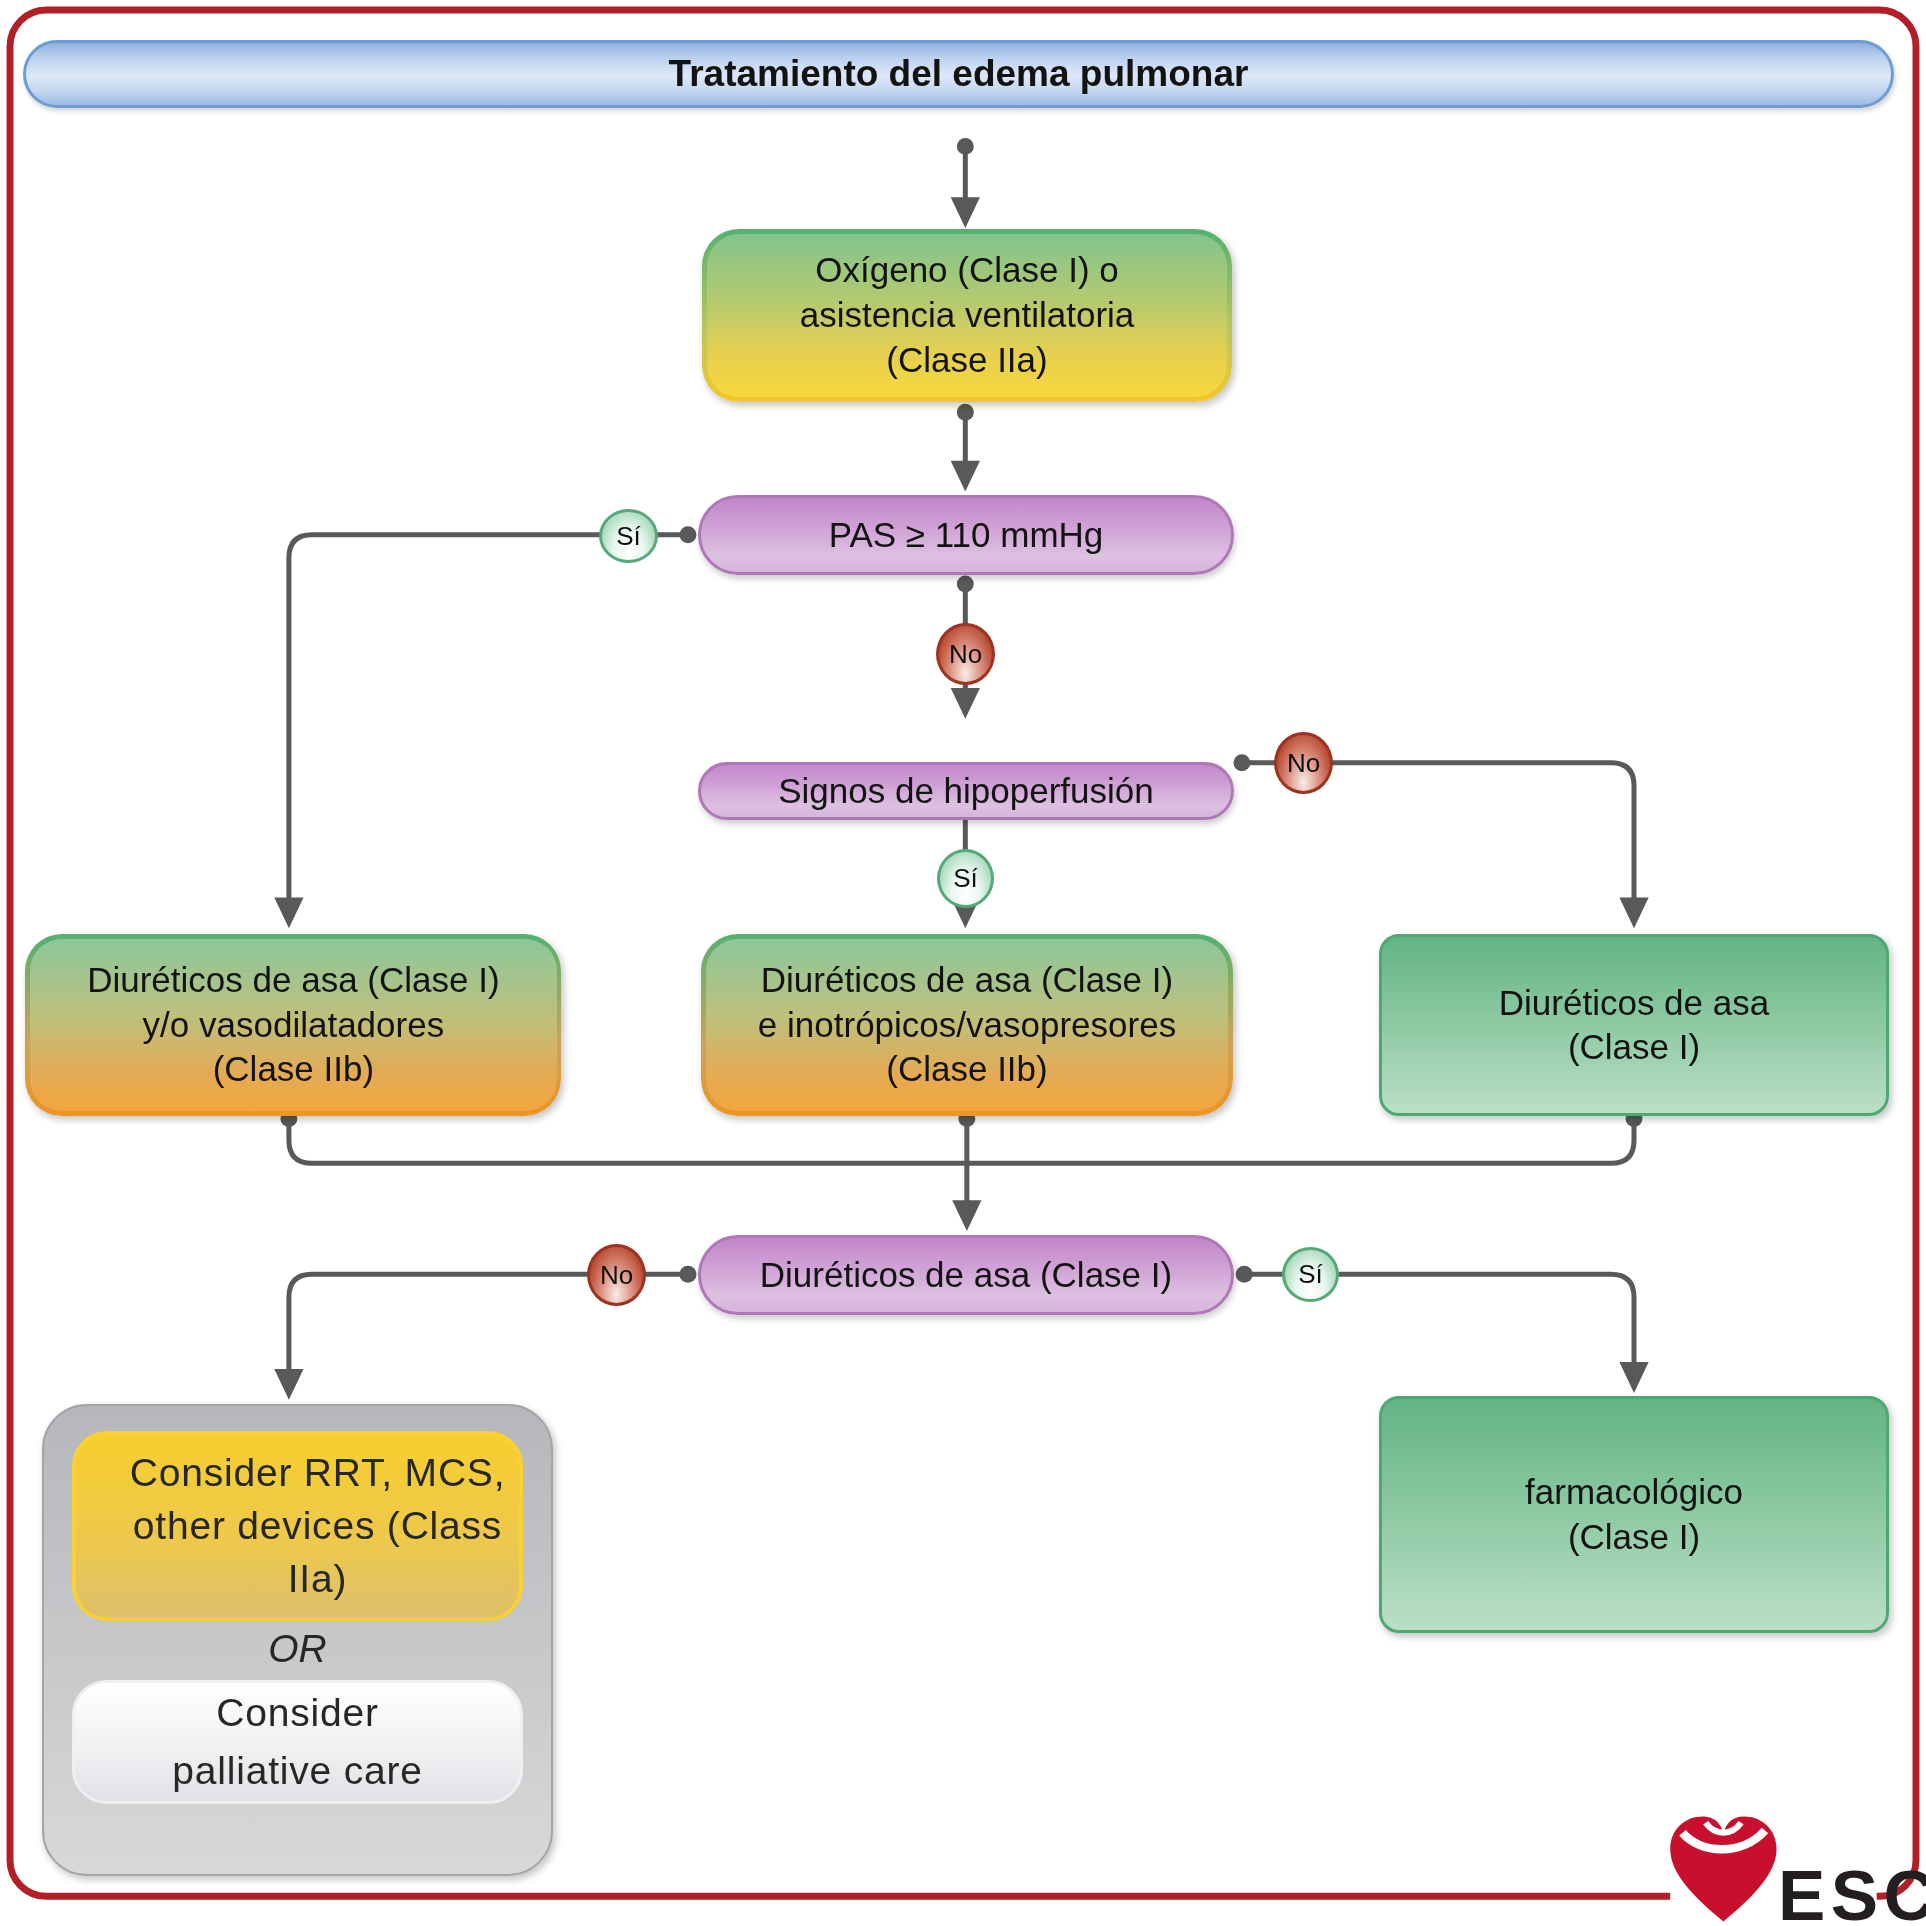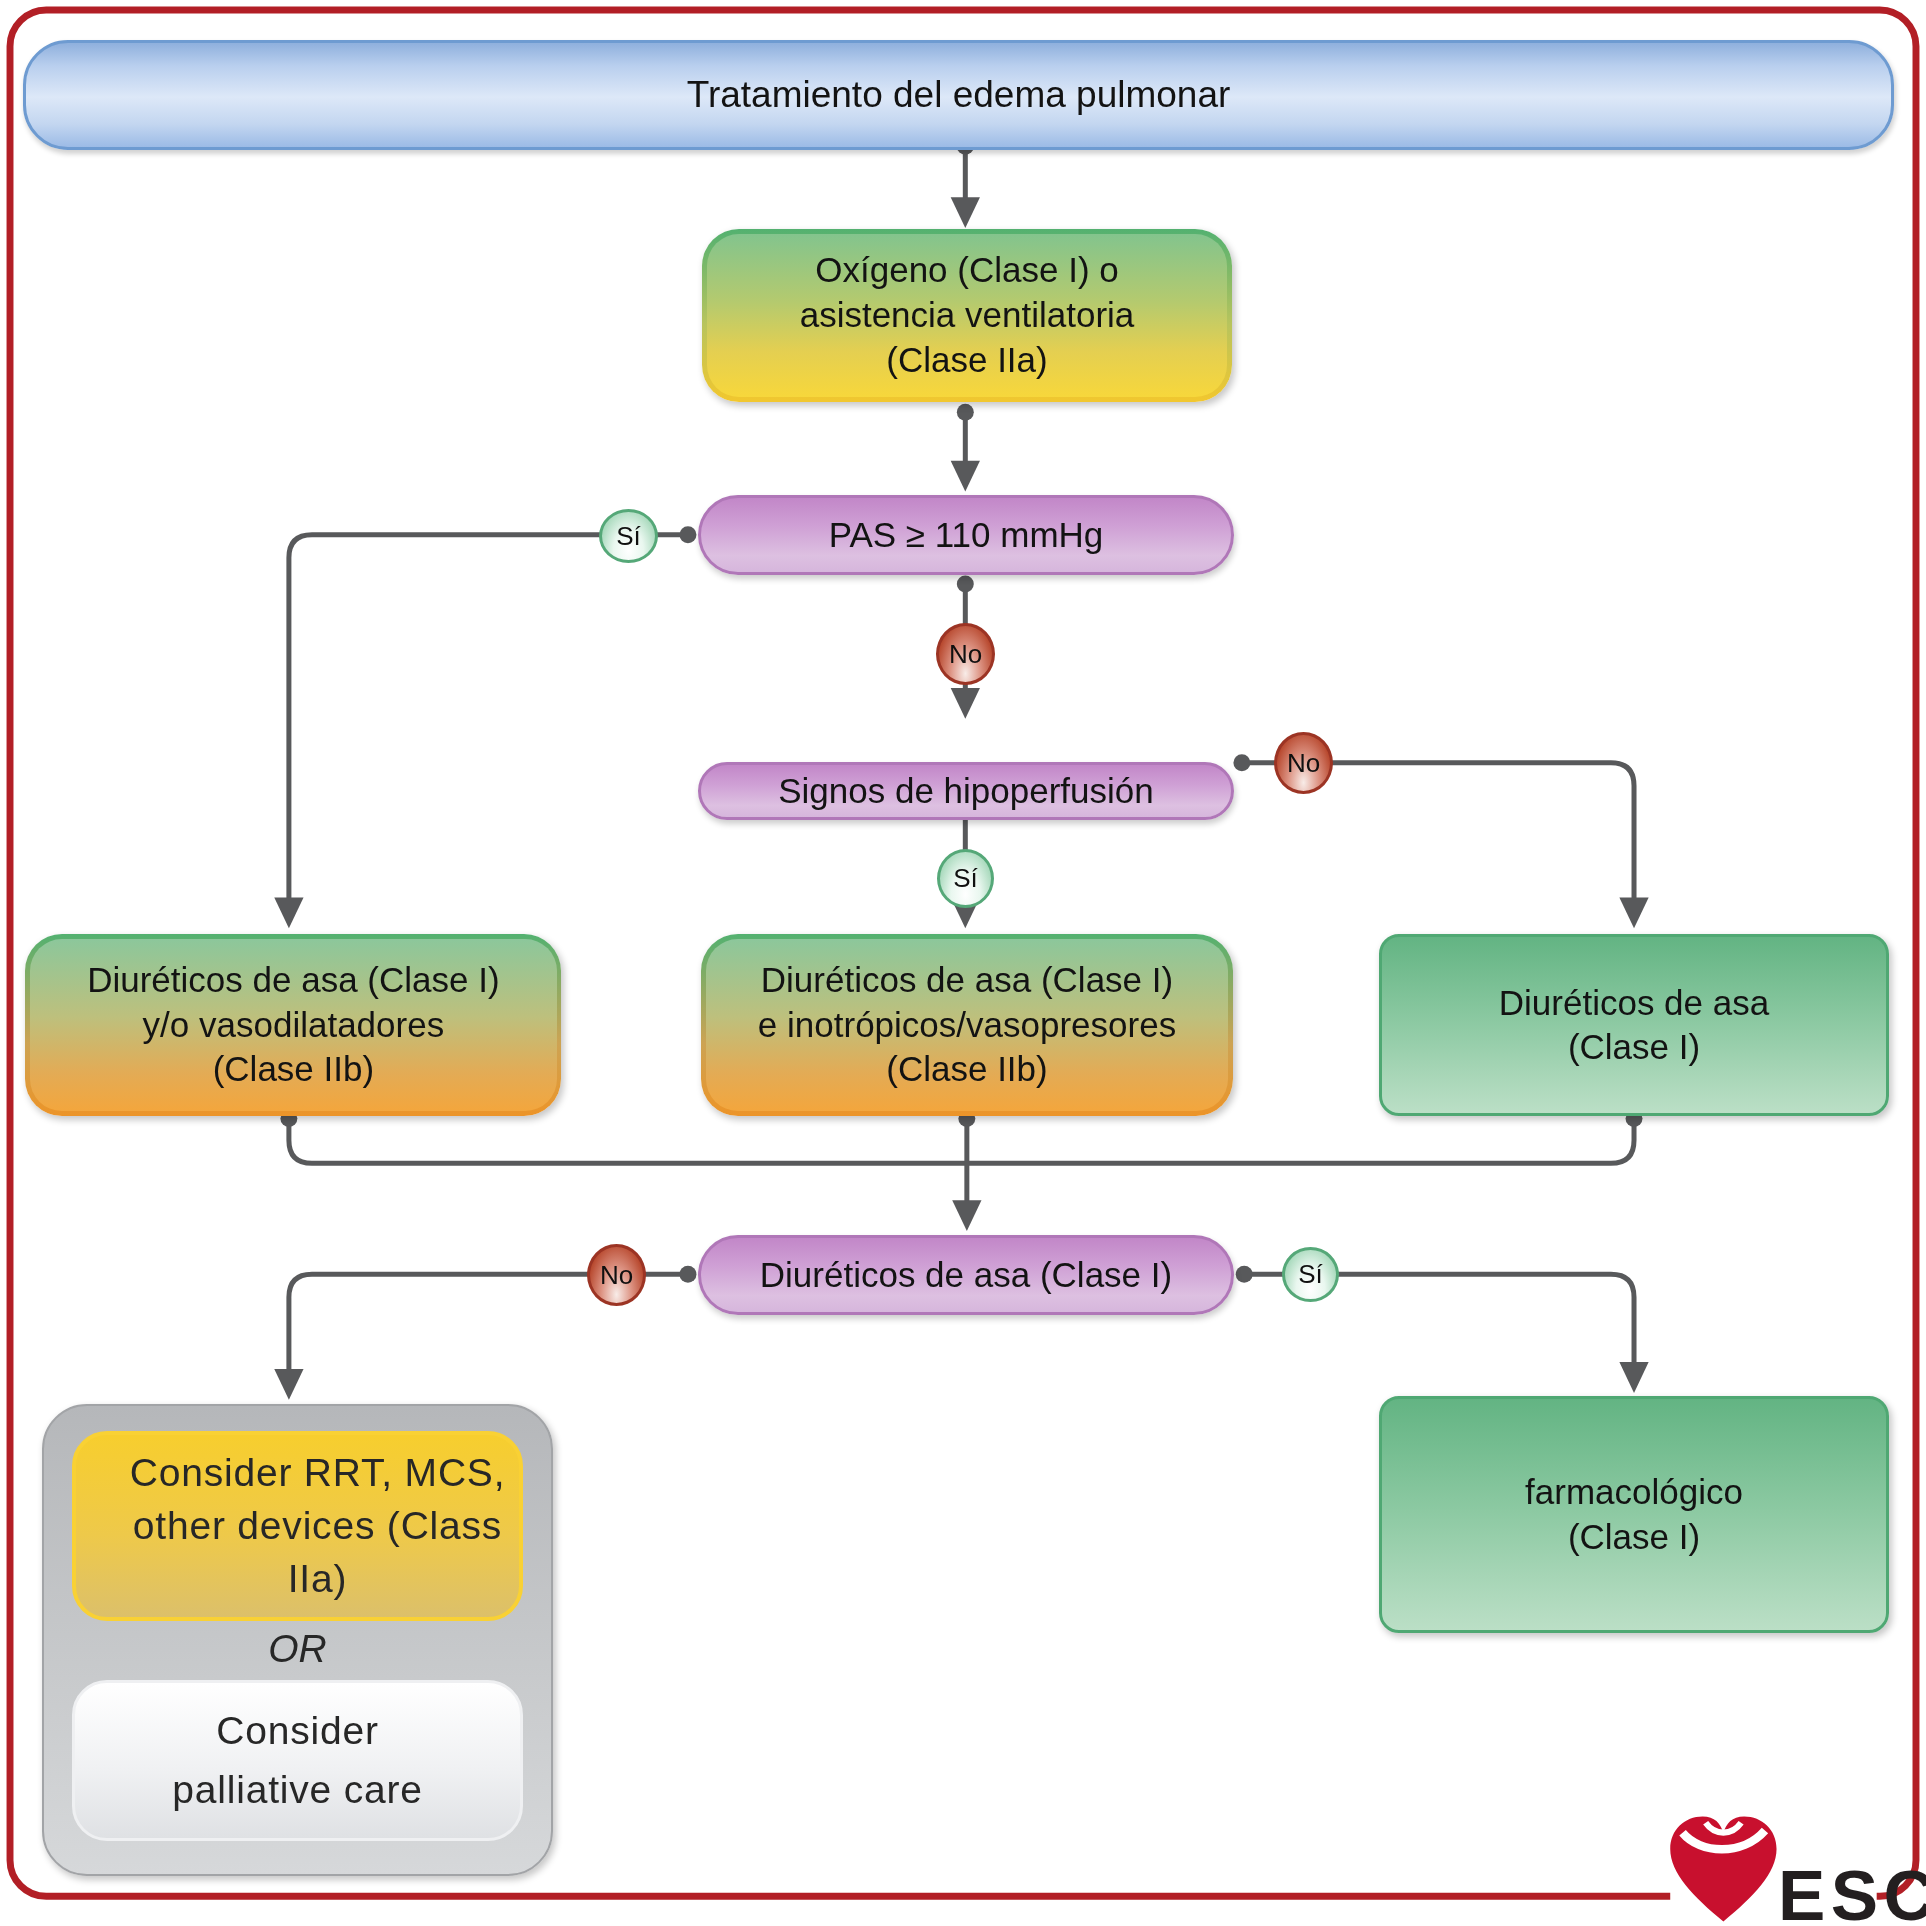--- a/index.html
+++ b/index.html
@@ -5,24 +5,24 @@
   html,body{margin:0;padding:0;background:#ffffff;}
   #page{position:relative;width:1926px;height:1926px;background:#ffffff;
         font-family:"Liberation Sans",sans-serif;color:#141414;overflow:hidden;}
   #flow-svg{position:absolute;left:0;top:0;z-index:0;}
 
   .box{position:absolute;box-sizing:border-box;display:flex;flex-direction:column;
        align-items:center;justify-content:center;text-align:center;z-index:1;
        font-size:35px;line-height:1.26;color:#131313;}
   .line{display:block;}
 
-  .title{left:23px;top:40px;width:1871px;height:110px;border-radius:45px;
+  .title{left:23px;top:40px;width:1871px;height:68px;border-radius:45px;
          border:3.1px solid #6e9bd1;font-size:37px;
          background:linear-gradient(180deg,#8fb0dd 0%,#b9cfee 22%,#dde8f8 52%,#c3d6f0 78%,#9cbbe6 100%);
-         box-shadow:1.5px 3.1px 5.4px rgba(0,0,0,.18);}
+         box-shadow:1.5px 3.1px 5.4px rgba(0,0,0,.18);font-weight:bold;}
 
   
   .gwrap{position:absolute;box-sizing:border-box;padding:4.6px;border-radius:37px;z-index:1;
          box-shadow:2.3px 3.9px 7px rgba(0,0,0,.22);}
   .gwrap .inner{width:100%;height:100%;box-sizing:border-box;border-radius:32px;
          display:flex;flex-direction:column;align-items:center;justify-content:center;
          text-align:center;font-size:35px;line-height:1.28;color:#131313;}
   .g-oxygen{background:linear-gradient(180deg,#53b170 0%,#b8c45d 55%,#f2c72e 100%);}
   .g-oxygen .inner{background:linear-gradient(180deg,#83c48d 0%,#b5ca6e 42%,#e4cf51 72%,#f7d73b 100%);}
   .g-orange{background:linear-gradient(180deg,#53b170 0%,#cda353 60%,#ec9428 100%);}
@@ -38,21 +38,21 @@
 
   .graybox{left:42px;top:1404px;width:511px;height:472px;border-radius:45px;
         border:2.3px solid #a2a4a7;
         background:linear-gradient(180deg,#b5b7ba 0%,#c7c9cb 55%,#d6d8da 100%);
         box-shadow:2.3px 3.9px 7px rgba(0,0,0,.22);}
   .yellowbox{left:28px;top:25.4px;width:451px;height:190px;border-radius:35px;
         border:4.6px solid #f9d134;box-sizing:border-box;position:absolute;
         display:flex;flex-direction:column;align-items:center;justify-content:center;
         background:linear-gradient(180deg,#f7ce2e 0%,#eec94a 55%,#dcc06a 100%);
         font-size:39px;line-height:1.35;color:#272727;letter-spacing:0.8px;padding-left:40px;}
-  .whitebox{left:28px;top:274px;width:451px;height:161px;border-radius:35px;
+  .whitebox{left:28px;top:274px;width:451px;height:124px;border-radius:35px;
         border:3.9px solid #eff0f2;box-sizing:border-box;position:absolute;
         display:flex;flex-direction:column;align-items:center;justify-content:center;
         background:linear-gradient(180deg,#ffffff 0%,#f0f1f3 55%,#dfe1e4 100%);
         font-size:39px;line-height:1.5;color:#272727;letter-spacing:0.8px;}
   .orlabel{position:absolute;left:0;top:218px;width:100%;text-align:center;
         font-size:39px;font-style:italic;color:#272727;}
 
   .badge{position:absolute;z-index:3;display:flex;align-items:center;justify-content:center;
         font-size:26px;color:#101010;border-radius:50%;box-sizing:border-box;}
   .badge.yes{border:3.1px solid #55a878;

